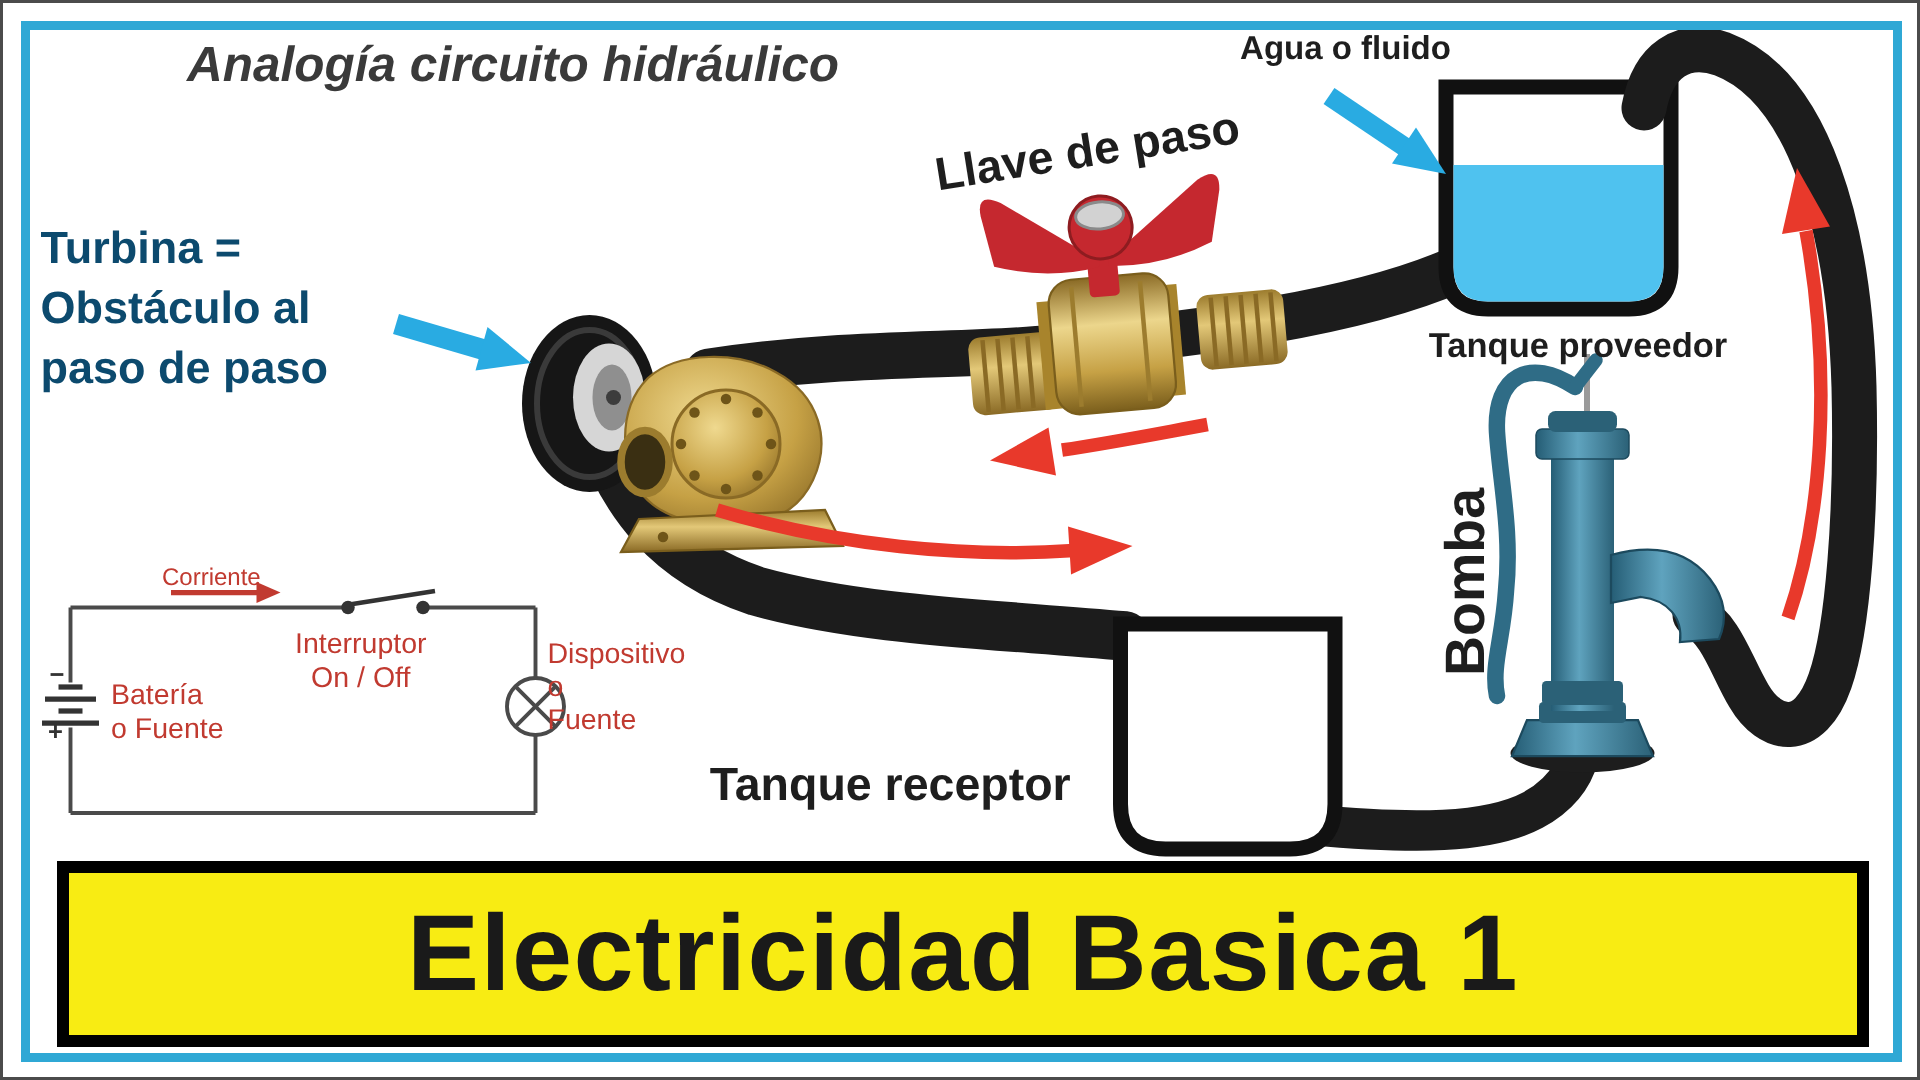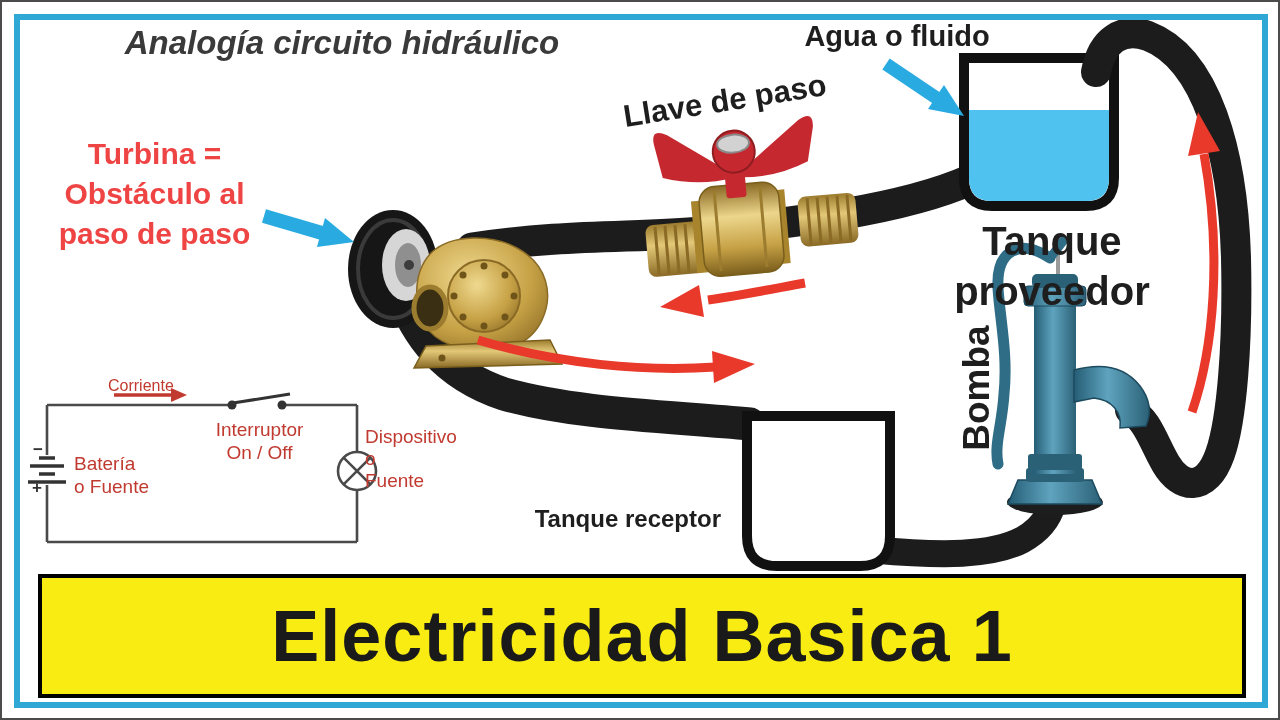--- a/index.html
+++ b/index.html
@@ -11,38 +11,38 @@
   html,body{width:1280px;height:720px}
   body{position:relative;background:#fff;font-family:"Liberation Sans",sans-serif;
        overflow:hidden;border:2px solid #4b4b4b}
   .frame-blue{position:absolute;left:12px;top:12px;width:1254px;height:694px;
        border:6px solid var(--borderBlue);pointer-events:none;z-index:5}
   svg.diagram{position:absolute;left:0;top:0;width:1280px;height:720px;z-index:1}
   .lbl{position:absolute;z-index:3;color:var(--ink);font-weight:bold;line-height:1.25}
   .title{left:60px;top:20px;width:560px;text-align:center;font-size:33px;font-style:italic;
          color:var(--titleInk);line-height:42px}
   .title .u{}
-  .agua{left:780px;top:16px;width:230px;text-align:center;font-size:29px;color:#1e1e1e}
+  .agua{left:780px;top:16px;width:230px;text-align:center;font-size:22px;color:#1e1e1e}
   .llave{left:598px;top:80px;width:250px;text-align:center;font-size:31px;color:#1e1e1e;
          transform:rotate(-9deg)}
-  .tproveedor{left:900px;top:214px;width:300px;text-align:center;font-size:40px;color:#1e1e1e}
-  .turbina{left:25px;top:132px;width:255px;text-align:center;font-size:30px;line-height:40px;color:#ef4444}
+  .tproveedor{left:900px;top:214px;width:300px;text-align:center;font-size:23px;color:#1e1e1e}
+  .turbina{left:25px;top:144px;width:255px;text-align:left;font-size:30px;line-height:40px;color:#0c4a6e}
   .bomba{left:902px;top:366px;width:140px;height:40px;text-align:center;font-size:37px;color:#1e1e1e;
          transform:rotate(-90deg)}
-  .treceptor{left:444px;top:502px;width:275px;text-align:right;font-size:24px;color:#1e1e1e}
+  .treceptor{left:454px;top:502px;width:275px;text-align:center;font-size:31px;color:#1e1e1e}
   .c-lbl{position:absolute;z-index:3;color:var(--circuitRed);font-weight:normal;font-size:19px;line-height:23px}
   .corriente{left:106px;top:372px;font-size:16px}
-  .interruptor{left:185px;top:416px;width:145px;text-align:center}
+  .interruptor{left:166px;top:416px;width:145px;text-align:center}
   .bateria{left:72px;top:450px}
   .dispositivo{left:363px;top:424px;width:100px;text-align:left;line-height:22px}
   .sign{position:absolute;z-index:3;color:#333;font-size:17px;font-weight:bold}
   .minus{left:31px;top:438px}
   .plus{left:30px;top:476px}
   .banner{position:absolute;left:36px;top:572px;width:1208px;height:124px;z-index:4;
-          background:var(--yellow);border:4px solid #000000;display:flex;align-items:center;
+          background:var(--yellow);border:8px solid #000000;display:flex;align-items:center;
           justify-content:center}
   .banner span{font-size:72px;font-weight:bold;color:#1a1a1a;letter-spacing:1px}
 </style>
 </head>
 <body>
 
 <div class="frame-blue"></div>
 
 <svg class="diagram" viewBox="0 0 1280 720">
   <defs>

